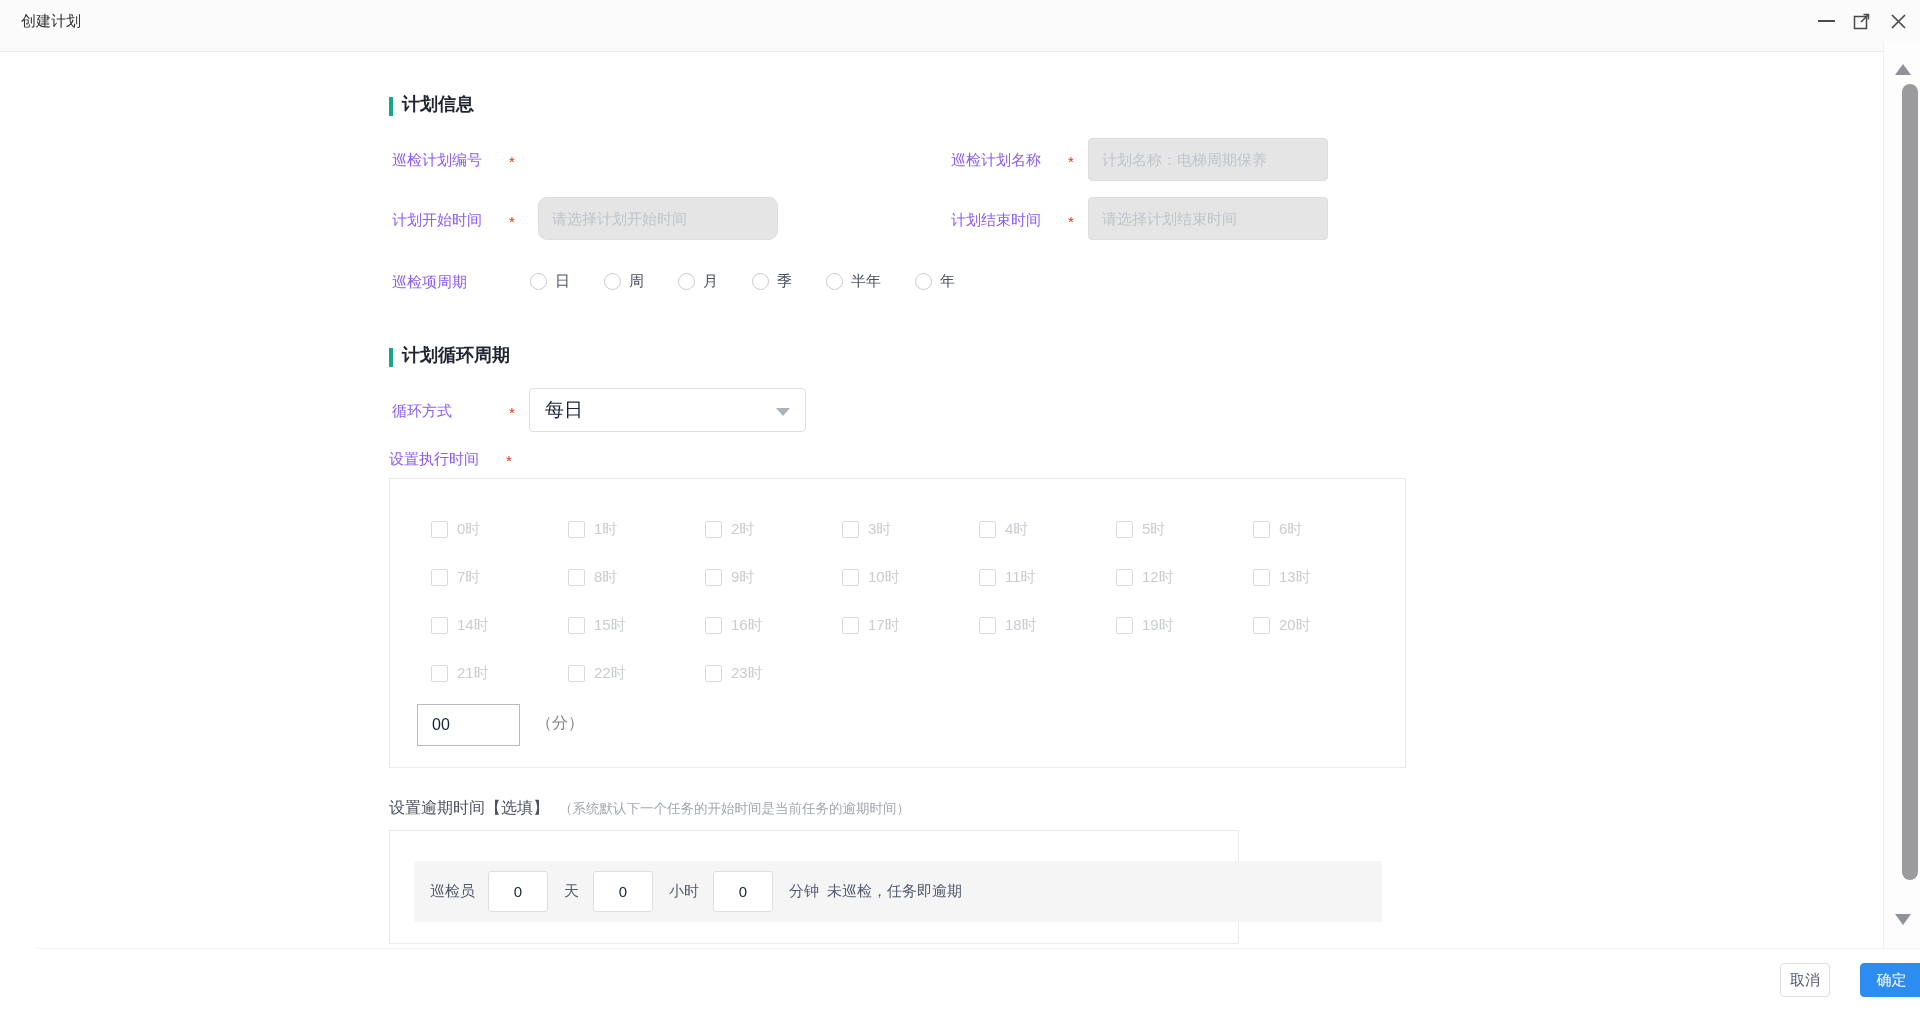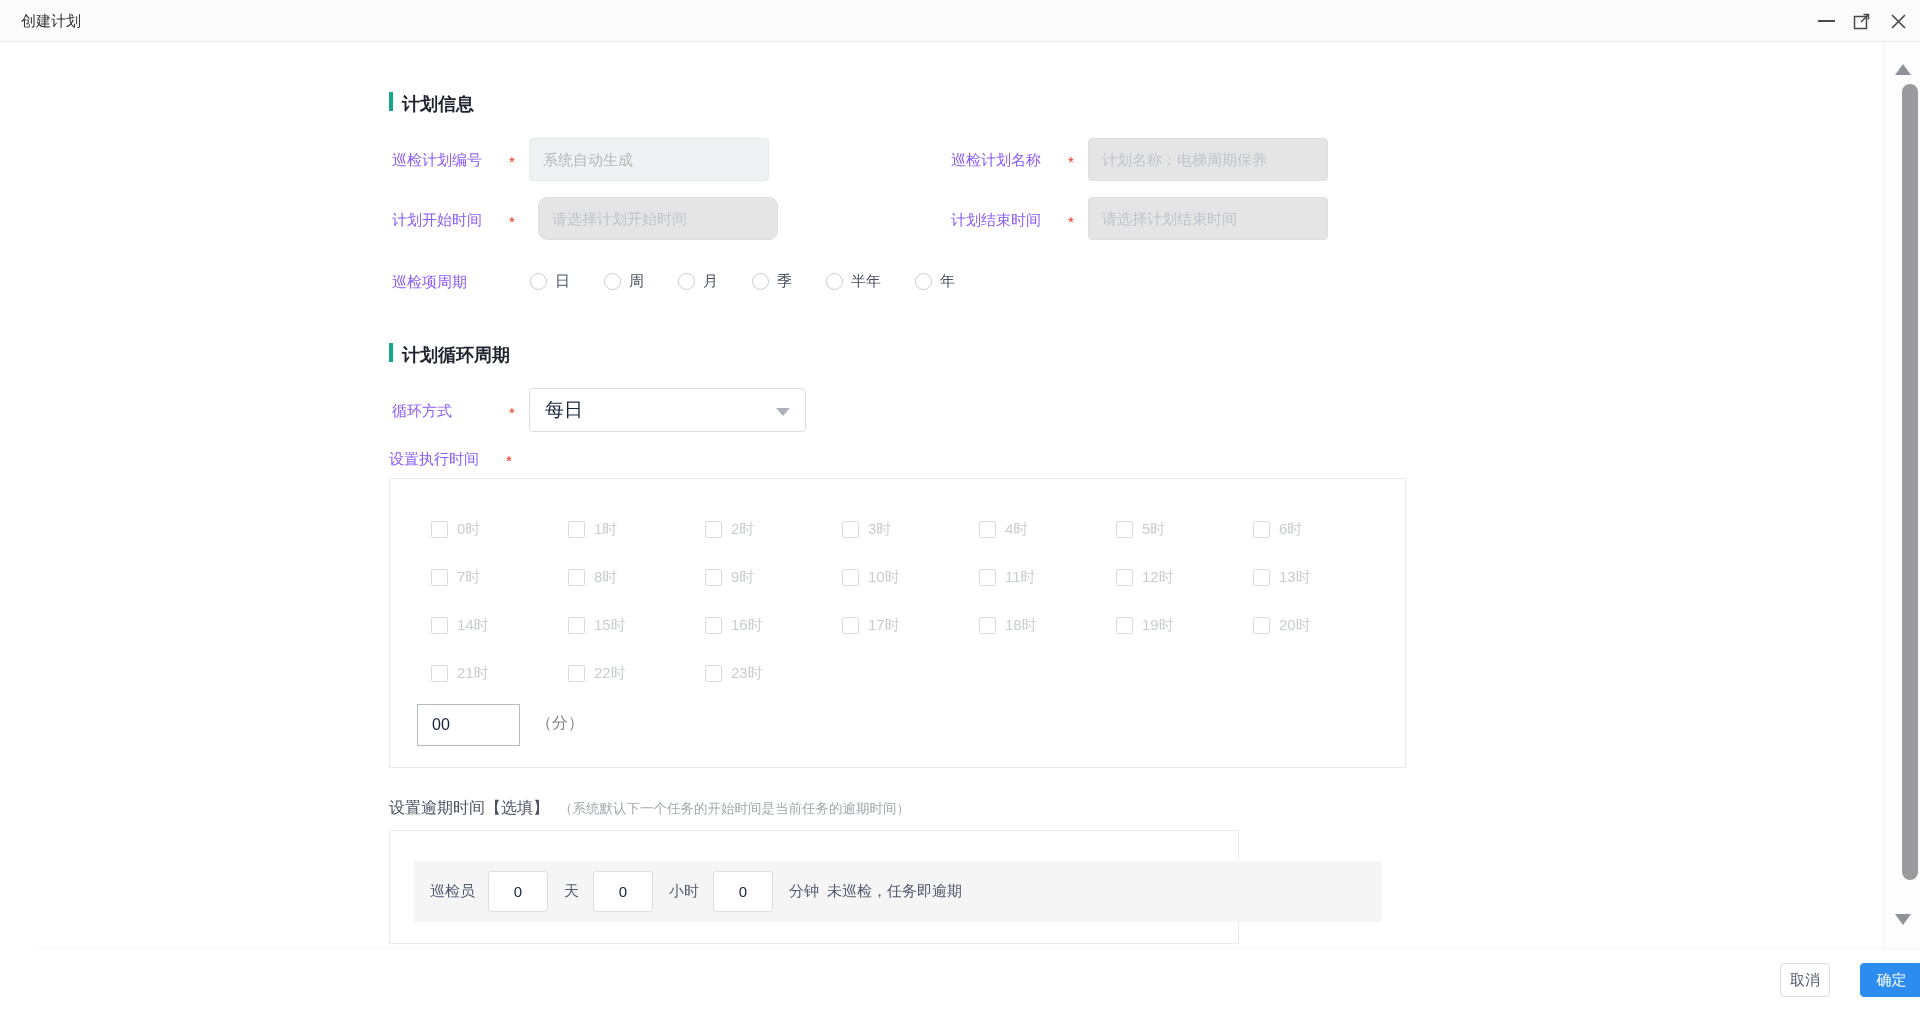--- a/index.html
+++ b/index.html
@@ -1,27 +1,27 @@
 <!DOCTYPE html>
 <html><head>
 <meta charset="utf-8">
 <style>
   * { margin:0; padding:0; box-sizing:border-box; }
   html,body { background:#fff; }
   body { font-family:"Liberation Sans","DejaVu Sans",sans-serif; color:#515a6e; }
   #app { position:relative; width:1920px; height:1009px; background:#fff; overflow:hidden; }
 
   
-  .titlebar { position:absolute; left:0; top:0; width:1920px; height:42px; background:#fbfbfb; border-bottom:1px solid #ececec; }
+  .titlebar { position:absolute; left:0; top:0; width:1920px; height:52px; background:#fbfbfb; border-bottom:1px solid #ececec; }
   .title { position:absolute; left:21px; top:0; line-height:42px; font-size:15px; color:#303133; }
   .win-btn { position:absolute; top:0; width:36px; height:42px; display:flex; align-items:center; justify-content:center; cursor:pointer; }
   .minus-bar { width:17px; height:2px; background:#4a4a4a; }
 
   
-  .sec-header { position:absolute; display:flex; align-items:flex-start; }
+  .sec-header { position:absolute; display:flex; align-items:flex-end; }
   .sec-bar { width:4px; height:19px; background:#16a58f; margin-right:9px; }
   .sec-title { font-size:18px; font-weight:bold; color:#1f2430; }
 
   
   .field-label { position:absolute; font-size:15px; color:#8b5cf6; white-space:nowrap; }
   .req { position:absolute; color:#ed2f14; font-size:15px; }
   .inp { position:absolute; height:43px; border:1px solid #dcdee2; border-radius:4px; padding:0 13px;
          font-size:15px; color:#17233d; background:#e5e5e5; outline:none; font-family:inherit; }
   .inp::placeholder { color:#c0c4cc; }
   .inp.disabled { background:#f0f1f2; border-color:#e7e8ea; }
@@ -97,21 +97,20 @@
     </div>
   </div>
 
   <div class="sec-header" style="left:389px; top:92px;">
     <span class="sec-bar"></span>
     <span class="sec-title">计划信息</span>
   </div>
 
   <span class="field-label" style="left:392px; top:151px;">巡检计划编号</span>
   <span class="req" style="left:509px; top:153px;">*</span>
-  <input class="inp disabled" style="left: 529px; top: 138px; width: 240px;" readonly="" placeholder="系统自动生成">
 
   <span class="field-label" style="left:951px; top:151px;">巡检计划名称</span>
   <span class="req" style="left:1068px; top:153px;">*</span>
   <input class="inp" style="left: 1088px; top: 138px; width: 240px;" placeholder="计划名称：电梯周期保养">
 
   <span class="field-label" style="left:392px; top:211px;">计划开始时间</span>
   <span class="req" style="left:509px; top:213px;">*</span>
   <input class="inp" style="left: 538px; top: 197px; width: 240px; border-radius: 9px;" placeholder="请选择计划开始时间">
 
   <span class="field-label" style="left:951px; top:211px;">计划结束时间</span>

